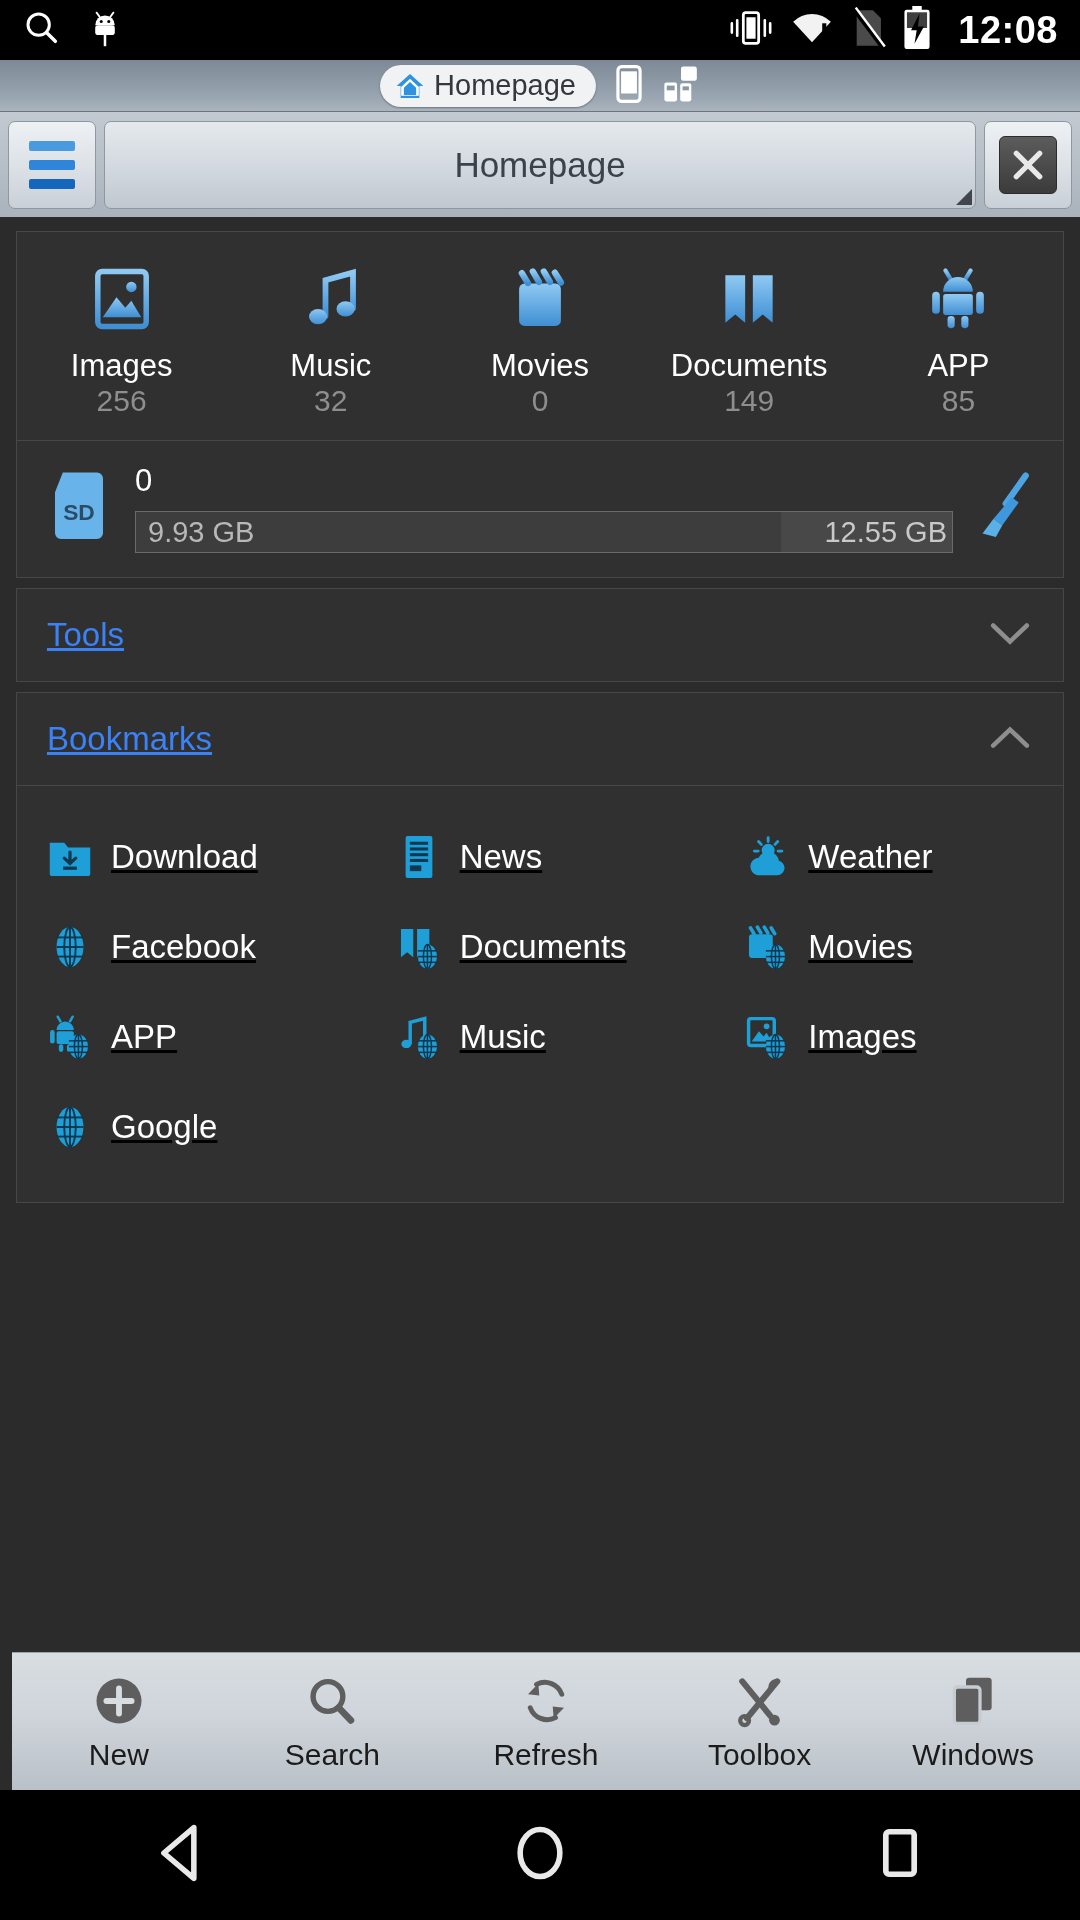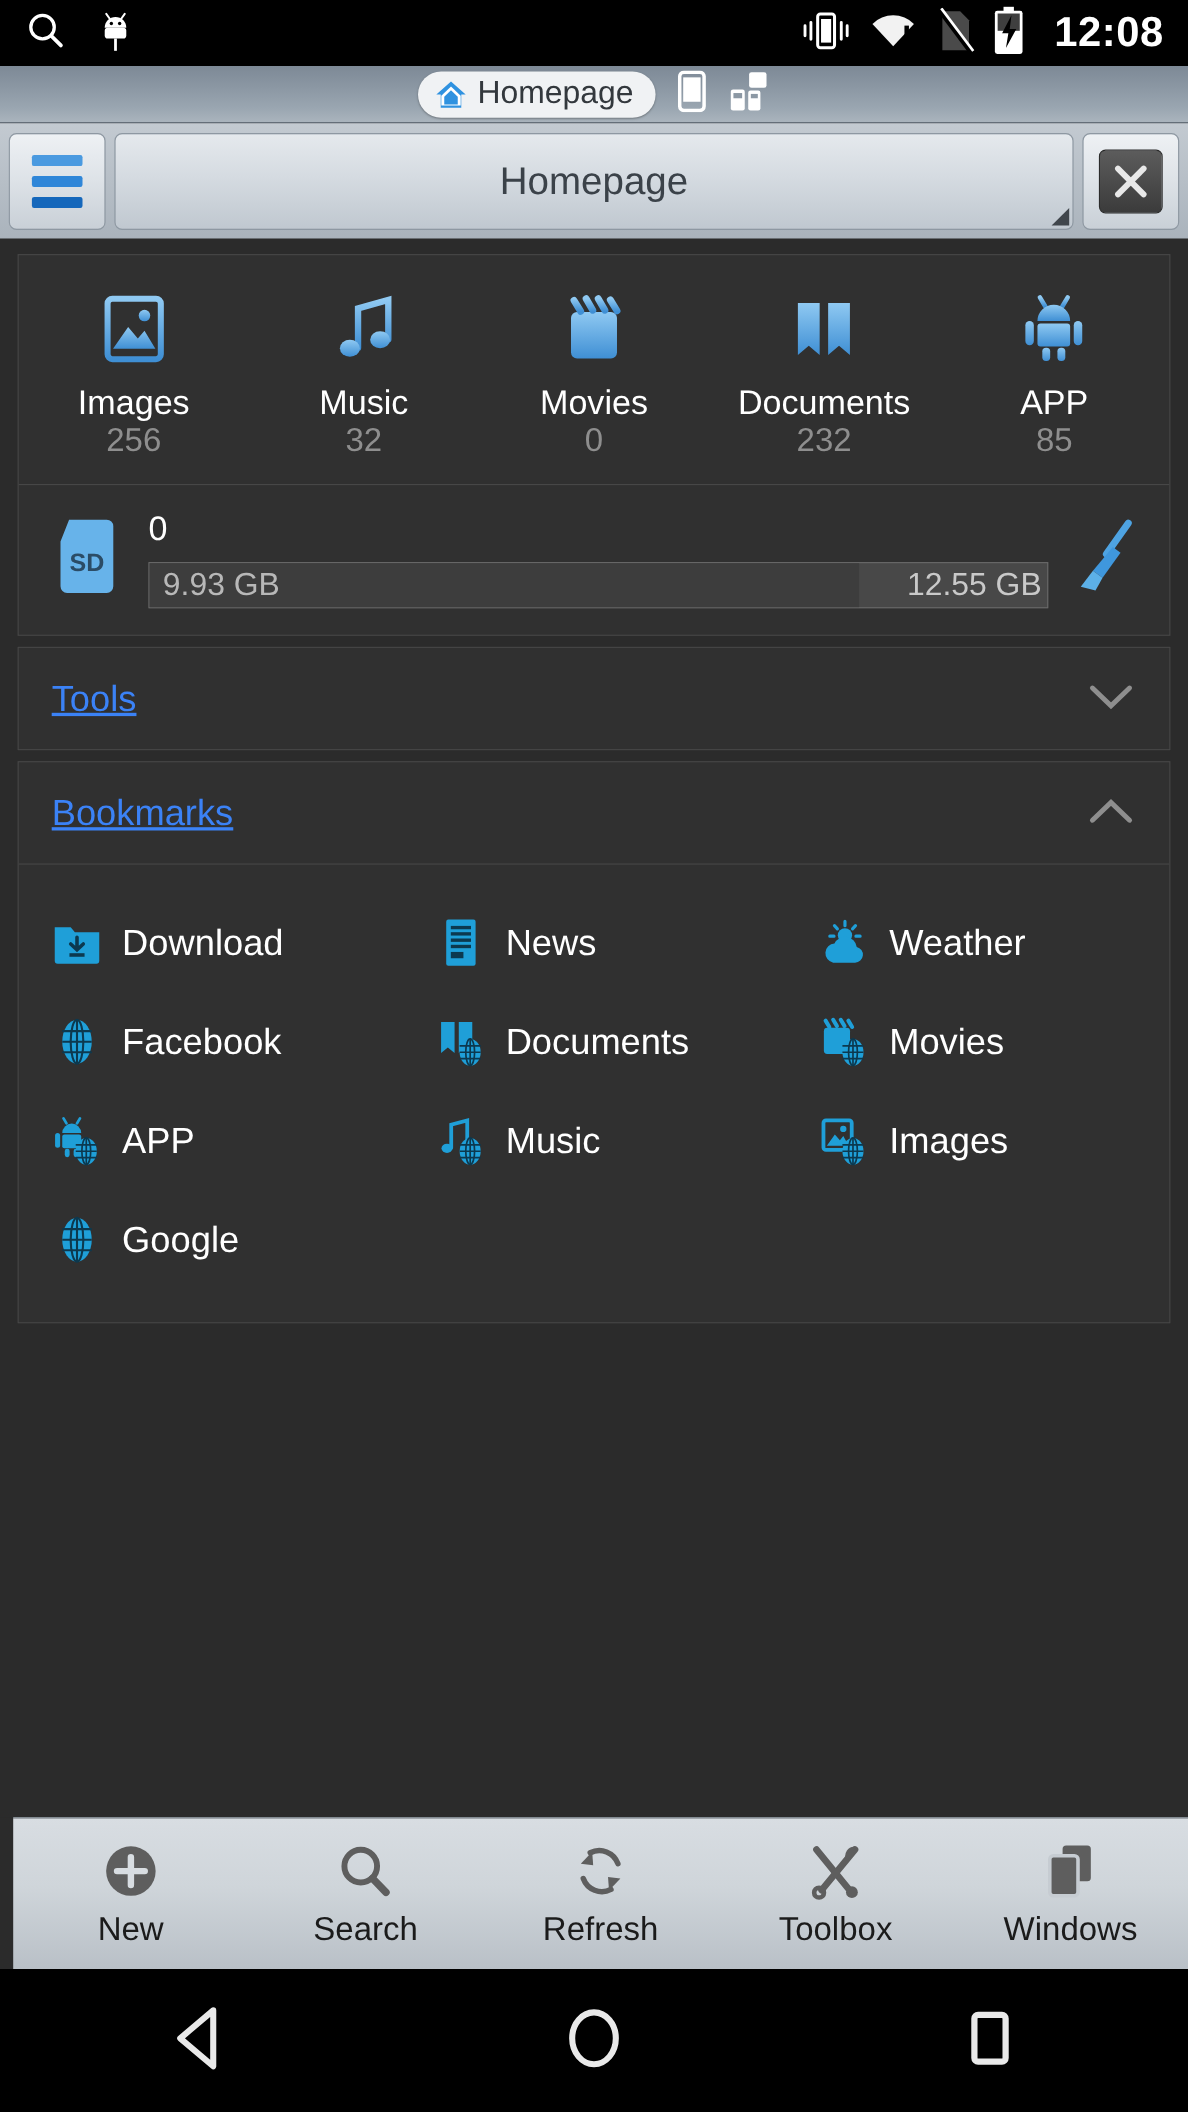--- a/index.html
+++ b/index.html
@@ -108,21 +108,21 @@
 
   
   .sec-head{
     height:92px; display:flex; align-items:center; padding:0 30px;
   }
   .sec-title{ color:#3b82f6; font-size:33px;text-decoration:underline; }
   .chev{ margin-left:auto; }
 
   
   .bm-body{ border-top:1px solid #474747; padding:26px 0 30px 0; }
-  .bm-row{ display:flex; }
+  .bm-row{ display:flex;text-decoration:underline; }
   .bm-item{ flex:1; display:flex; align-items:center; gap:18px; padding:22px 0 22px 30px; }
   .bm-label{ color:#ffffff; font-size:33px; }
   .bm-ico{ width:46px; height:46px; display:flex; align-items:center; justify-content:center; }
 
   
   .toolbar{
     position:absolute; left:12px; right:0; bottom:130px; height:138px;
     background:linear-gradient(to bottom,#d8dde2 0%,#cfd5da 45%,#b9c0c7 100%);
     display:flex; align-items:center; border-top:1px solid #9aa3ac;
   }
@@ -308,21 +308,21 @@
                 <linearGradient id="gb4" x1="0" y1="0" x2="0" y2="1">
                   <stop offset="0" stop-color="#8fc9f2"></stop>
                   <stop offset="1" stop-color="#3f8fd4"></stop>
                 </linearGradient>
               </defs>
             <path d="M3.4 3.4 H10.6 V20.6 L7 17.6 L3.4 20.6 Z" fill="url(#gb4)"></path>
             <path d="M13.4 3.4 H20.6 V20.6 L17 17.6 L13.4 20.6 Z" fill="url(#gb4)"></path>
           </svg>
         </span>
         <span class="cat-label">Documents</span>
-        <span class="cat-count">232</span>
+        <span class="cat-count">149</span>
       </div>
 
       <div class="cat">
         <span class="cat-ico">
           <svg width="66" height="66" viewBox="0 0 24 24">
             <defs>
                 <linearGradient id="gb5" x1="0" y1="0" x2="0" y2="1">
                   <stop offset="0" stop-color="#8fc9f2"></stop>
                   <stop offset="1" stop-color="#3f8fd4"></stop>
                 </linearGradient>

